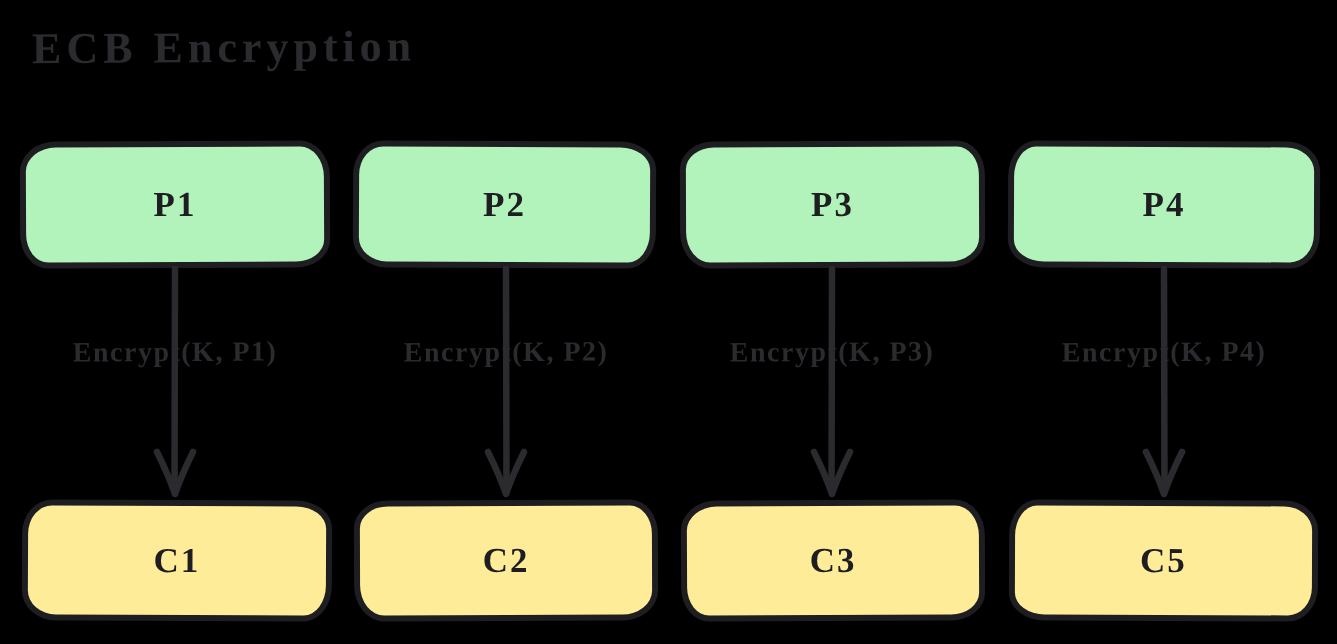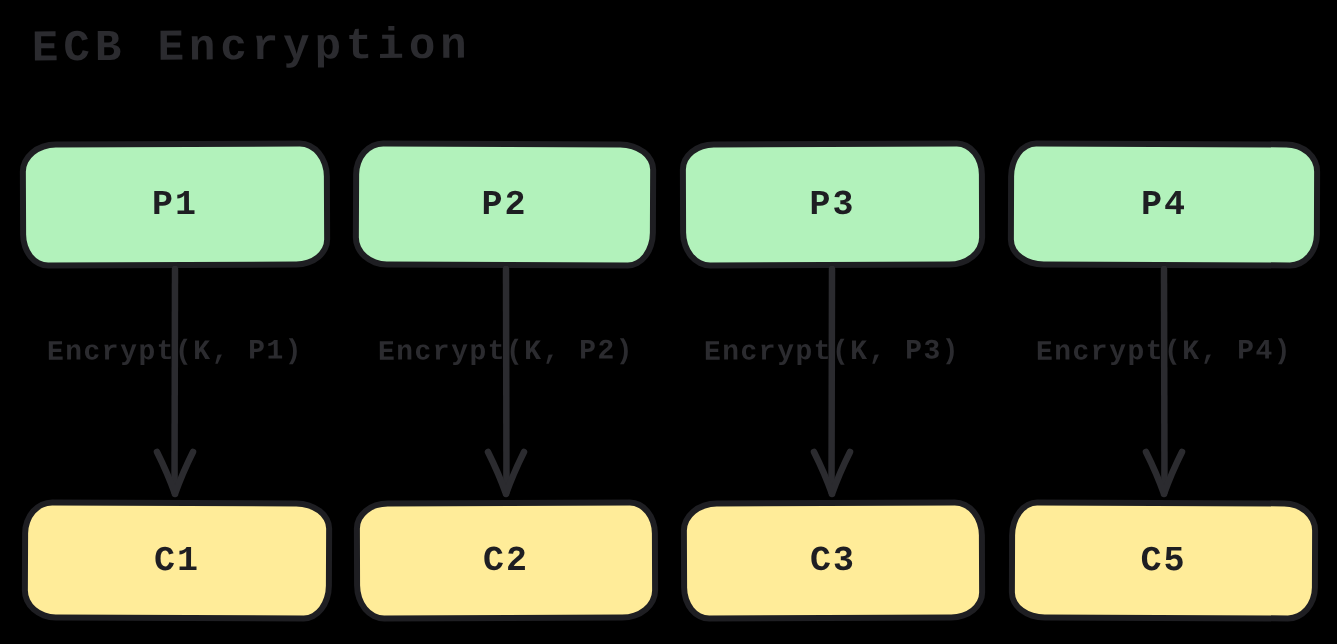--- a/index.html
+++ b/index.html
@@ -6,21 +6,21 @@
     margin: 0;
     padding: 0;
     background: #000;
   }
   #canvas {
     position: relative;
     width: 1337px;
     height: 644px;
     background: var(--background, #000);
     overflow: hidden;
-    font-family: Liberation Mono, monospace;
+    font-family: Liberation Serif, serif;
   }
   .title {
     position: absolute;
     left: 32px;
     top: 22px;
     font-size: 44px;
     font-weight: 700;
     letter-spacing: 5px;
     color: var(--ink, #2b2b2f);
     transform: rotate(-0.4deg);

